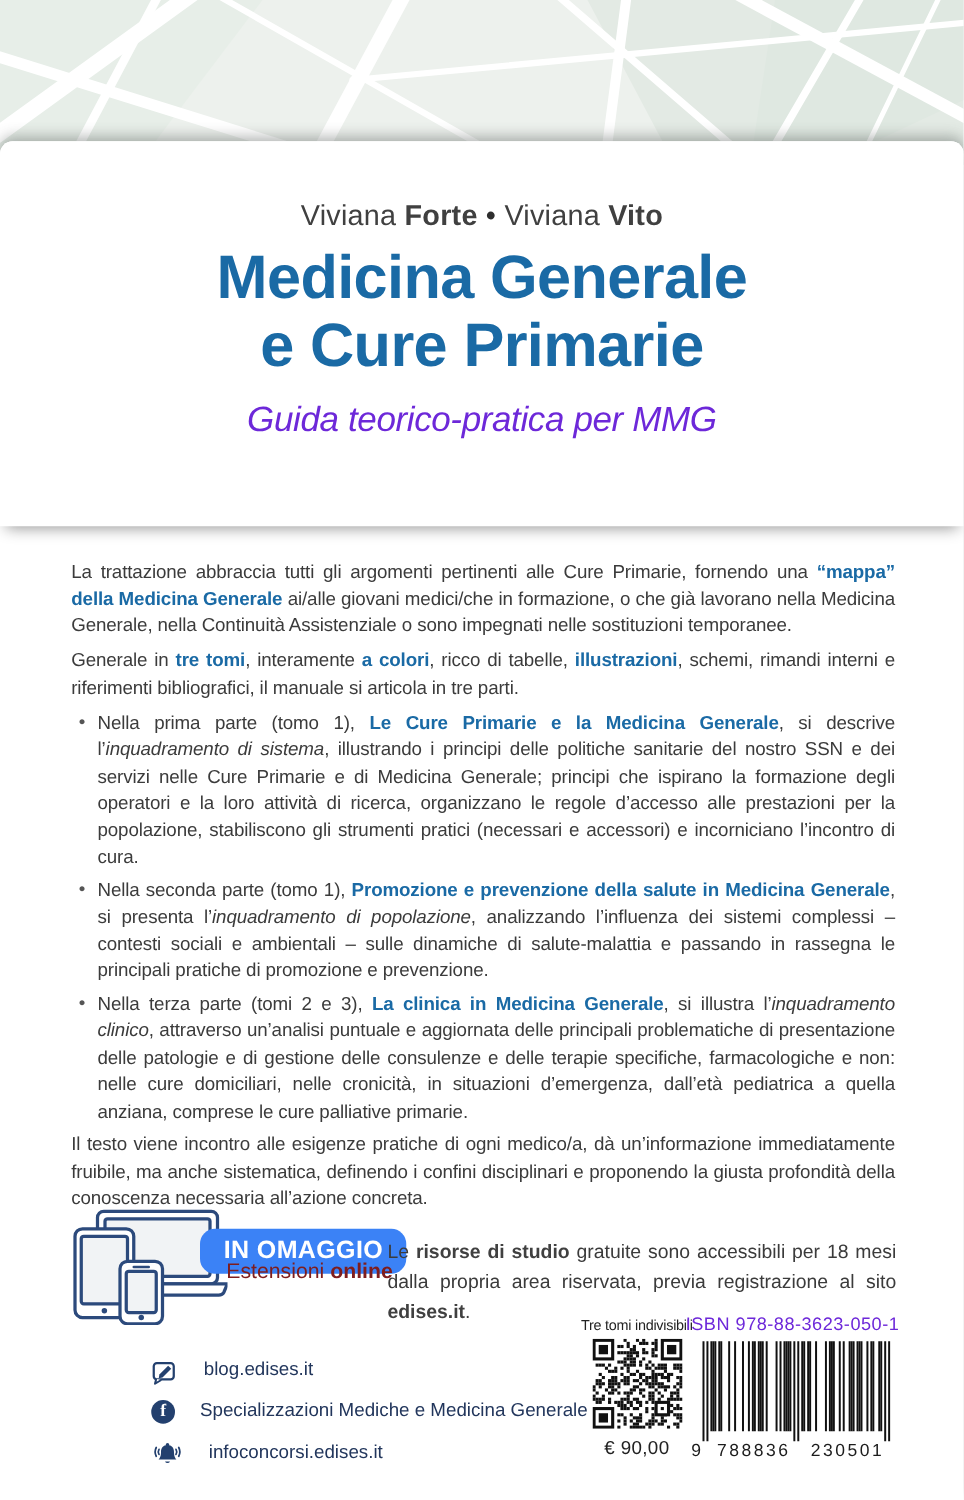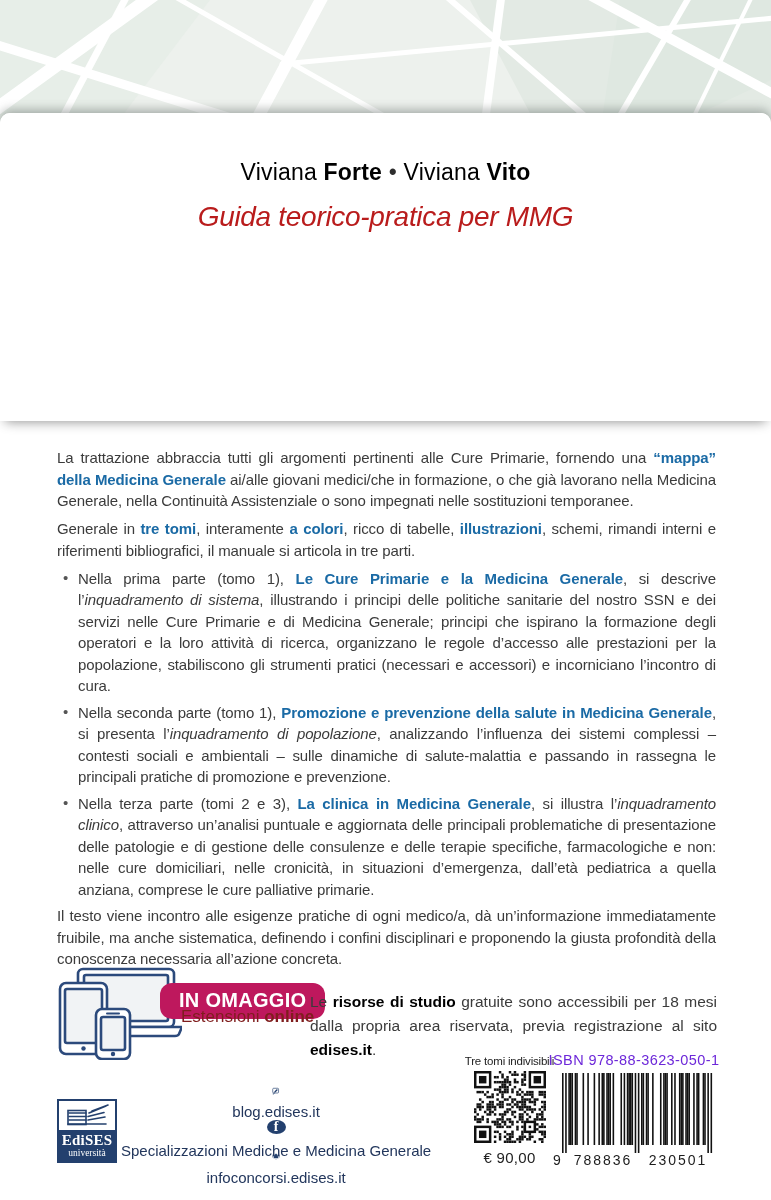--- a/index.html
+++ b/index.html
@@ -9,50 +9,50 @@
   html,body{background:#fff;}
   .page{position:relative;width:771px;height:1200px;overflow:hidden;background:#fff;
         font-family:"Liberation Sans",sans-serif;color:var(--ink);}
   .map-band{position:absolute;top:0;left:0;width:771px;height:132px;}
   .sheet{position:absolute;top:113px;left:0;width:771px;height:1087px;background:#fff;
          border-radius:10px 10px 0 0;box-shadow:0 -4px 10px rgba(70,80,75,.38);}
   .title-band{position:absolute;top:113px;left:0;width:771px;height:308px;background:#fff;
          border-radius:10px 10px 0 0;box-shadow:0 6px 12px -5px rgba(0,0,0,.42);z-index:3;text-align:center;}
   .authors{margin-top:46px;font-size:23px;letter-spacing:.2px;}
   .book-title{margin-top:9px;font-size:49px;line-height:55px;font-weight:700;color:var(--blue);letter-spacing:-.5px;}
-  .book-subtitle{margin-top:15px;font-size:28px;font-style:italic;color:#b91c1c;letter-spacing:-.3px;}
+  .book-subtitle{margin-top:15px;font-size:28px;font-style:italic;color:#6d28d9;letter-spacing:-.3px;}
   .content{position:absolute;top:447px;left:57px;width:659px;z-index:2;font-size:15px;
            line-height:21.5px;text-align:justify;letter-spacing:-.1px;}
   .content p{margin:0 0 6.5px;}
   .content ul{list-style:none;margin:1px 0 0;}
   .content li{position:relative;padding-left:21px;margin-bottom:5px;}
   .content li .marker{position:absolute;left:6px;top:-1px;color:#555;}
   .rich .b{font-weight:700;}
   .rich .i{font-style:italic;margin-top:12px;}
   .rich .c-blue{color:var(--blue);}
-  .rich .c-red{color:#000000;}
+  .rich .c-red{color:#404040;}
   .rich .c-dark{color:#2e2e2e;}
 
   .omaggio{position:absolute;top:960px;left:57px;width:659px;height:105px;z-index:2;}
   .devices{position:absolute;left:0;top:4px;}
-  .badge{position:absolute;left:103px;top:23px;background:#be185d;color:#fff;font-weight:700;
+  .badge{position:absolute;left:103px;top:23px;background:#3b82f6;color:#fff;font-weight:700;
          font-size:20px;letter-spacing:.3px;padding:6px 19px 7px;border-radius:12px;white-space:nowrap;}
   .estensioni{position:absolute;left:124px;top:47px;font-size:17px;color:#7f1d1d;white-space:nowrap;}
   .resources{position:absolute;left:253px;top:30px;width:407px;font-size:15.5px;line-height:24px;
              text-align:justify;color:#3b3b3b;}
 
   .logo{position:absolute;left:57px;top:1099px;width:60px;height:64px;border:2px solid var(--navy);
         background:#fff;z-index:2;text-align:center;}
   .logo-top{height:29px;display:flex;align-items:center;justify-content:center;}
   .logo-bottom{height:31px;background:var(--navy);color:#fff;line-height:1;padding-top:3px;}
   .logo-name{font-family:"Liberation Serif",serif;font-size:15px;font-weight:700;letter-spacing:.2px;}
   .logo-sub{font-family:"Liberation Serif",serif;font-size:9.5px;margin-top:1px;}
 
   .social{position:absolute;left:121px;top:1087px;z-index:2;}
-  .social-row{display:flex;align-items:center;height:33px;gap:8px;color:#22365c;font-size:15px;white-space:nowrap;flex-direction:column;}
+  .social-row{display:flex;align-items:flex-start;height:33px;gap:20px;color:#22365c;font-size:15px;white-space:nowrap;}
   .fb-circle{width:19px;height:19px;border-radius:50%;background:var(--navy);color:#fff;display:flex;
              align-items:center;justify-content:center;font-family:"Liberation Serif",serif;
              font-weight:700;font-size:14px;line-height:1;}
 
   .qr-block{position:absolute;left:447px;top:1055px;width:125px;text-align:center;z-index:2;color:#222;}
   .qr-note{font-size:11.5px;letter-spacing:-.2px;}
   .qr-svg{margin-top:4px;}
   .price{font-size:15px;margin-top:2px;letter-spacing:.3px;}
 
   .isbn-block{position:absolute;left:545px;top:1052px;width:178px;z-index:2;text-align:center;color:#6d28d9;}
@@ -83,20 +83,24 @@
         <path d="M 603 145 L 706 -32" stroke-width="6"></path>
         <path d="M 680 145 L 760 -20" stroke-width="4"></path>
       </g>
     </svg>
   </div>
 
   <div class="sheet"></div>
 
   <div class="title-band">
     <div class="authors rich"><span class="c-red">Viviana </span><span class="b c-red">Forte</span><span class="c-dark"> • </span><span class="c-red">Viviana </span><span class="b c-red">Vito</span></div>
+    <div class="book-title">
+      <div>Medicina Generale</div>
+      <div>e Cure Primarie</div>
+    </div>
     <div class="book-subtitle">Guida teorico-pratica per MMG</div>
   </div>
 
   <div class="content">
     <p class="rich"><span class="">La trattazione abbraccia tutti gli argomenti pertinenti alle Cure Primarie, fornendo una </span><span class="b c-blue">“mappa” della Medicina Generale</span><span class=""> ai/alle giovani medici/che in formazione, o che già lavorano nella Medicina Generale, nella Continuità Assistenziale o sono impegnati nelle sostituzioni temporanee.</span></p>
     <p class="rich"><span class="">Generale in </span><span class="b c-blue">tre tomi</span><span class="">, interamente </span><span class="b c-blue">a colori</span><span class="">, ricco di tabelle, </span><span class="b c-blue">illustrazioni</span><span class="">, schemi, rimandi interni e riferimenti bibliografici, il manuale si articola in tre parti.</span></p>
     <ul>
       <li>
         <span class="marker">•</span>
         <span class="rich"><span class="">Nella prima parte (tomo 1), </span><span class="b c-blue">Le Cure Primarie e la Medicina Generale</span><span class="">, si descrive l’</span><span class="i ">inquadramento di sistema</span><span class="">, illustrando i principi delle politiche sanitarie del nostro SSN e dei servizi nelle Cure Primarie e di Medicina Generale; principi che ispirano la formazione degli operatori e la loro attività di ricerca, organizzano le regole d’accesso alle prestazioni per la popolazione, stabiliscono gli strumenti pratici (necessari e accessori) e incorniciano l’incontro di cura.</span></span>
@@ -126,37 +130,20 @@
       </g>
       <circle cx="26.5" cy="84.5" r="2.2" fill="#2c4a7c"></circle>
       <circle cx="56" cy="90" r="2.2" fill="#2c4a7c"></circle>
       <path d="M 50 49.5 L 62 49.5" stroke="#2c4a7c" stroke-width="2" stroke-linecap="round"></path>
     </svg>
     <div class="badge">IN OMAGGIO</div>
     <div class="estensioni rich"><span class="">Estensioni </span><span class="b ">online</span></div>
     <div class="resources rich"><span class="">Le </span><span class="b c-red">risorse di studio</span><span class=""> gratuite sono accessibili per 18 mesi dalla propria area riservata, previa registrazione al sito </span><span class="b c-red">edises.it</span><span class="">.</span></div>
   </div>
 
-  <div class="logo">
-    <div class="logo-top">
-      <svg width="46" height="24" viewBox="0 0 46 24">
-        <g stroke="#23406e" stroke-width="1.6" fill="none" stroke-linecap="round">
-          <path d="M 4 20 L 42 20"></path>
-          <path d="M 5 16 L 22 16 M 5 12.5 L 22 12.5 M 5 9 L 22 9"></path>
-          <path d="M 24 16 L 41 13 M 24 12.5 L 40 8.5"></path>
-          <path d="M 25 9 L 42 2 M 28 7 L 44 1"></path>
-        </g>
-        <rect x="4" y="6.5" width="18" height="14" fill="none" stroke="#23406e" stroke-width="1.6"></rect>
-      </svg>
-    </div>
-    <div class="logo-bottom">
-      <div class="logo-name">EdiSES</div>
-      <div class="logo-sub">università</div>
-    </div>
-  </div>
 
   <div class="social">
     <div class="social-row">
       <svg width="22" height="22" viewBox="0 0 22 22">
         <rect x="2" y="3.5" width="16" height="13" rx="2.5" fill="#fff" stroke="#23406e" stroke-width="1.8"></rect>
         <path d="M 4 16 L 3 20 L 8 17" fill="#fff" stroke="#23406e" stroke-width="1.6" stroke-linejoin="round"></path>
         <path d="M 6.5 12.5 L 13.5 5.5 L 16 8 L 9 15 L 6 15.5 Z" fill="#23406e"></path>
       </svg>
       <span>blog.edises.it</span>
     </div>

